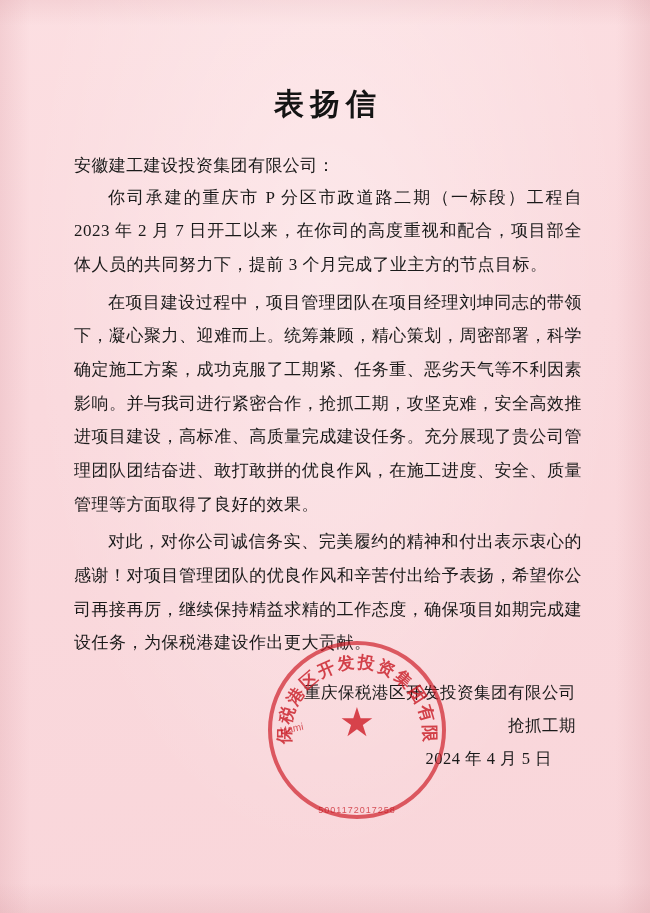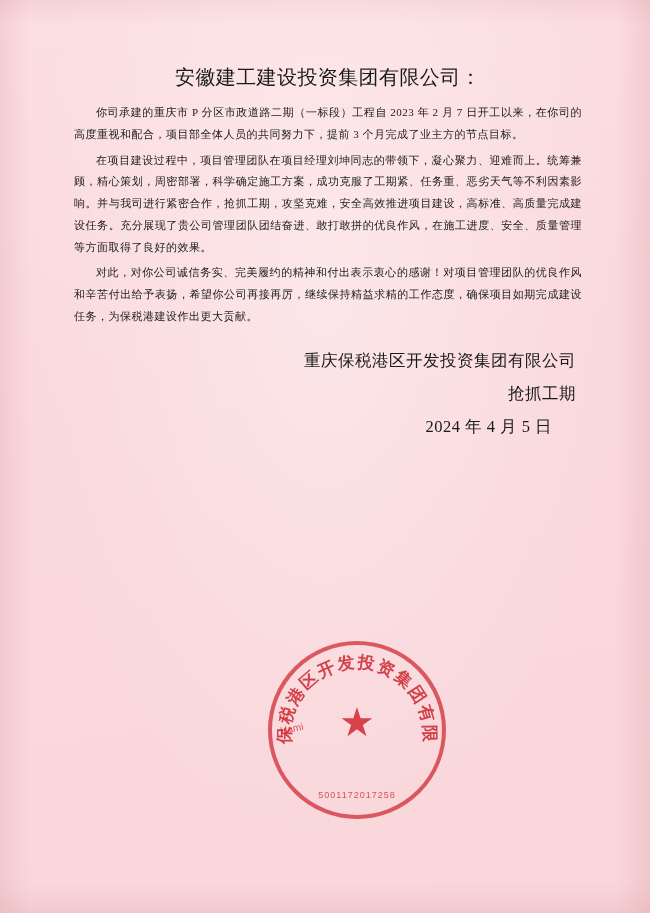--- a/index.html
+++ b/index.html
@@ -43,29 +43,28 @@
   }
   .doc-title {
     text-align: center;
     font-size: 30px;
     font-weight: bold;
     letter-spacing: 6px;
     margin: 24px 0 26px 0;
     color: #141414;
   }
   .salutation {
-    font-size: 20px;
+    font-size: 17px;
     line-height: 1.75;
-    margin: 0 0 7px 0;
+    margin: 0 0 0 0;
     letter-spacing: 0.4px;
     color: #1a1a1a;
-    text-align: center;
   }
   .para {
-    font-size: 11px;
+    font-size: 17px;
     line-height: 1.98;
     margin: 0 0 4px 0;
     text-indent: 2em;
     text-align: justify;
     text-justify: inter-ideograph;
     letter-spacing: 0.5px;
     color: #1a1a1a;
   }
   .signature-block {
     margin-top: 16px;
@@ -129,21 +128,21 @@
   .seal-arc text {
     fill: rgba(200, 25, 35, 0.80);
     font-family: "Liberation Sans", sans-serif;
     font-size: 17px;
     font-weight: bold;
     letter-spacing: 2px;
   }
   .seal-bottom {
     position: absolute;
     left: 50%;
-    bottom: 19px;
+    bottom: 4px;
     transform: translateX(-50%);
     font-size: 9px;
     color: rgba(200, 25, 35, 0.72);
     font-family: "Liberation Sans", sans-serif;
     letter-spacing: 1px;
     white-space: nowrap;
   }
   .seal-left-label {
     position: absolute;
     left: 12px;
@@ -155,20 +154,21 @@
     white-space: nowrap;
   }
 </style>
 </head>
 <body>
 
 <div id="page">
 
   <div id="doc">
 
+    <div class="doc-title">表扬信</div>
 
     <div class="salutation">安徽建工建设投资集团有限公司：</div>
 
     <p class="para">你司承建的重庆市 P 分区市政道路二期（一标段）工程自 2023 年 2 月 7 日开工以来，在你司的高度重视和配合，项目部全体人员的共同努力下，提前 3 个月完成了业主方的节点目标。</p>
     <p class="para">在项目建设过程中，项目管理团队在项目经理刘坤同志的带领下，凝心聚力、迎难而上。统筹兼顾，精心策划，周密部署，科学确定施工方案，成功克服了工期紧、任务重、恶劣天气等不利因素影响。并与我司进行紧密合作，抢抓工期，攻坚克难，安全高效推进项目建设，高标准、高质量完成建设任务。充分展现了贵公司管理团队团结奋进、敢打敢拼的优良作风，在施工进度、安全、质量管理等方面取得了良好的效果。</p>
     <p class="para">对此，对你公司诚信务实、完美履约的精神和付出表示衷心的感谢！对项目管理团队的优良作风和辛苦付出给予表扬，希望你公司再接再厉，继续保持精益求精的工作态度，确保项目如期完成建设任务，为保税港建设作出更大贡献。</p>
 
     <div class="signature-block">
       <div class="sign-org">重庆保税港区开发投资集团有限公司</div>
       <div class="sign-dept">抢抓工期</div>

